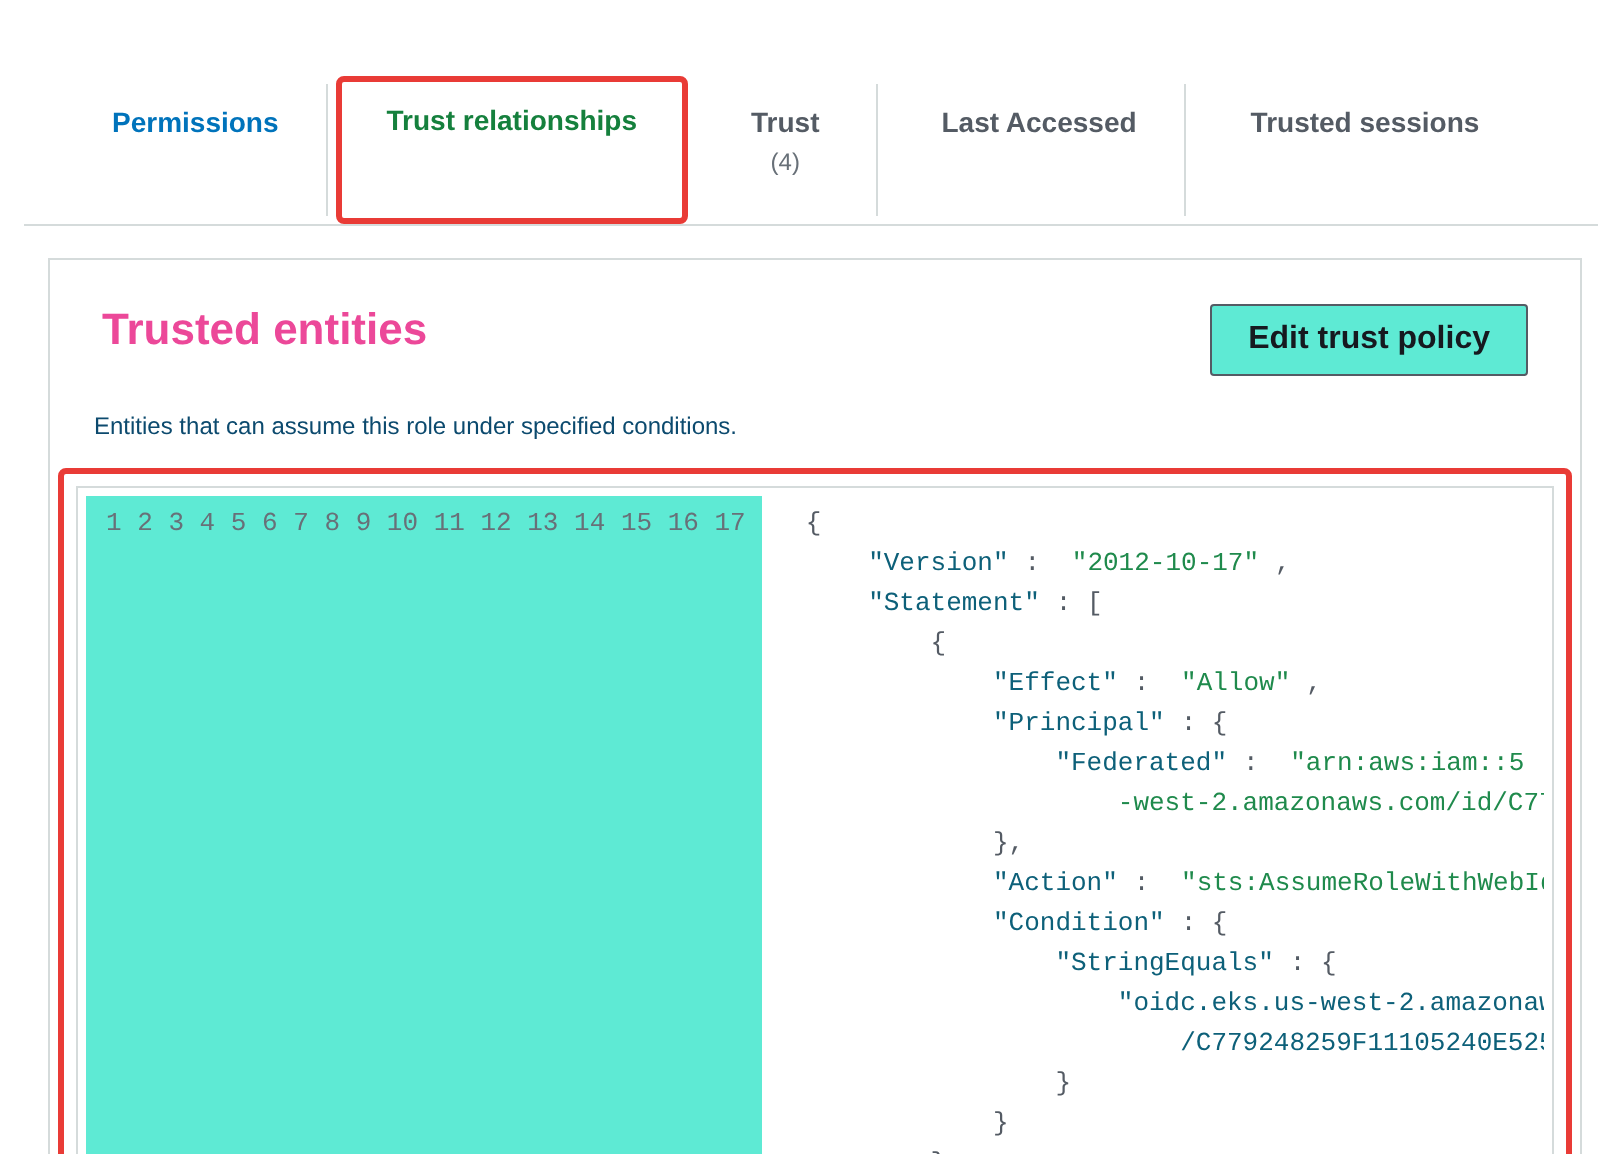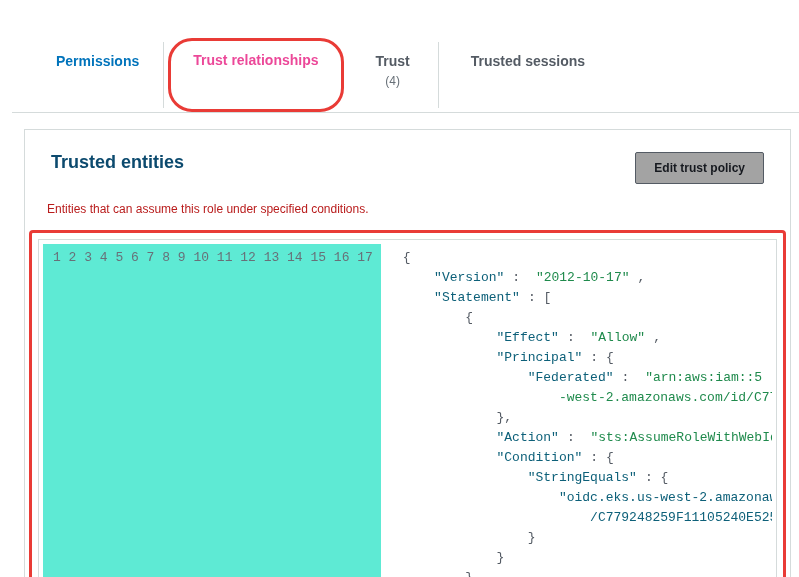--- a/index.html
+++ b/index.html
@@ -22,48 +22,48 @@
     color: #545b64;
     font-weight: 700;
     border-right: 1px solid #d5dbdb;
     position: relative;
     text-align: center;
     line-height: 1.3;
   }
   .tab:last-child { border-right: none; }
   .tab .count { display: block; font-weight: 400; font-size: 12px; color: #687078; }
   .tab.link { color: #0073bb; font-weight: 700; }
-  .tab.active { color: #ec4899; font-weight: 700; border-radius: 24px; }
+  .tab.active { color: #15803d; font-weight: 700; }
   .highlight-box-tab {
     border: 3px solid #e93b36;
     border-radius: 4px;
     margin: 0;
     padding: 10px 22px 14px 22px;
   }
   .panel {
     margin: 16px;
     border: 1px solid #d5dbdb;
     background: #fff;
   }
   .panel-header {
     display: flex;
     justify-content: space-between;
     align-items: flex-start;
     padding: 14px 18px 10px 18px;
   }
-  .panel-title { font-size: 18px; font-weight: 700; color: #0c4a6e; }
-  .panel-sub { font-size: 12px; color: #b91c1c; padding: 0 18px 10px 18px; }
+  .panel-title { font-size: 22px; font-weight: 700; color: #ec4899; }
+  .panel-sub { font-size: 12px; color: #0c4a6e; padding: 0 18px 10px 18px; }
   .btn {
     border: 1px solid #545b64;
-    background: #a3a3a3;
+    background: #5eead4;
     padding: 8px 18px;
     font-weight: 700;
     cursor: pointer;
     border-radius: 2px;
-    font-size: 12px;
+    font-size: 16px;
     color: #16191f;
   }
   .code-wrap {
     margin: 0 4px 4px 4px;
     position: relative;
   }
   .highlight-box-code {
     border: 3px solid #e93b36;
     border-radius: 4px;
     padding: 2px;
@@ -97,20 +97,21 @@
 </head>
 <body>
 
 <div class="tabs">
   <div class="tab link">Permissions</div>
   <div class="tab active highlight-box-tab">Trust relationships</div>
   <div class="tab">
     <span>Trust</span>
     <span class="count">(4)</span>
   </div>
+  <div class="tab">Last Accessed</div>
   <div class="tab">Trusted sessions</div>
 </div>
 
 <div class="panel">
   <div class="panel-header">
     <div class="panel-title">Trusted entities</div>
     <button class="btn">Edit trust policy</button>
   </div>
   <div class="panel-sub">Entities that can assume this role under specified conditions.</div>
 

